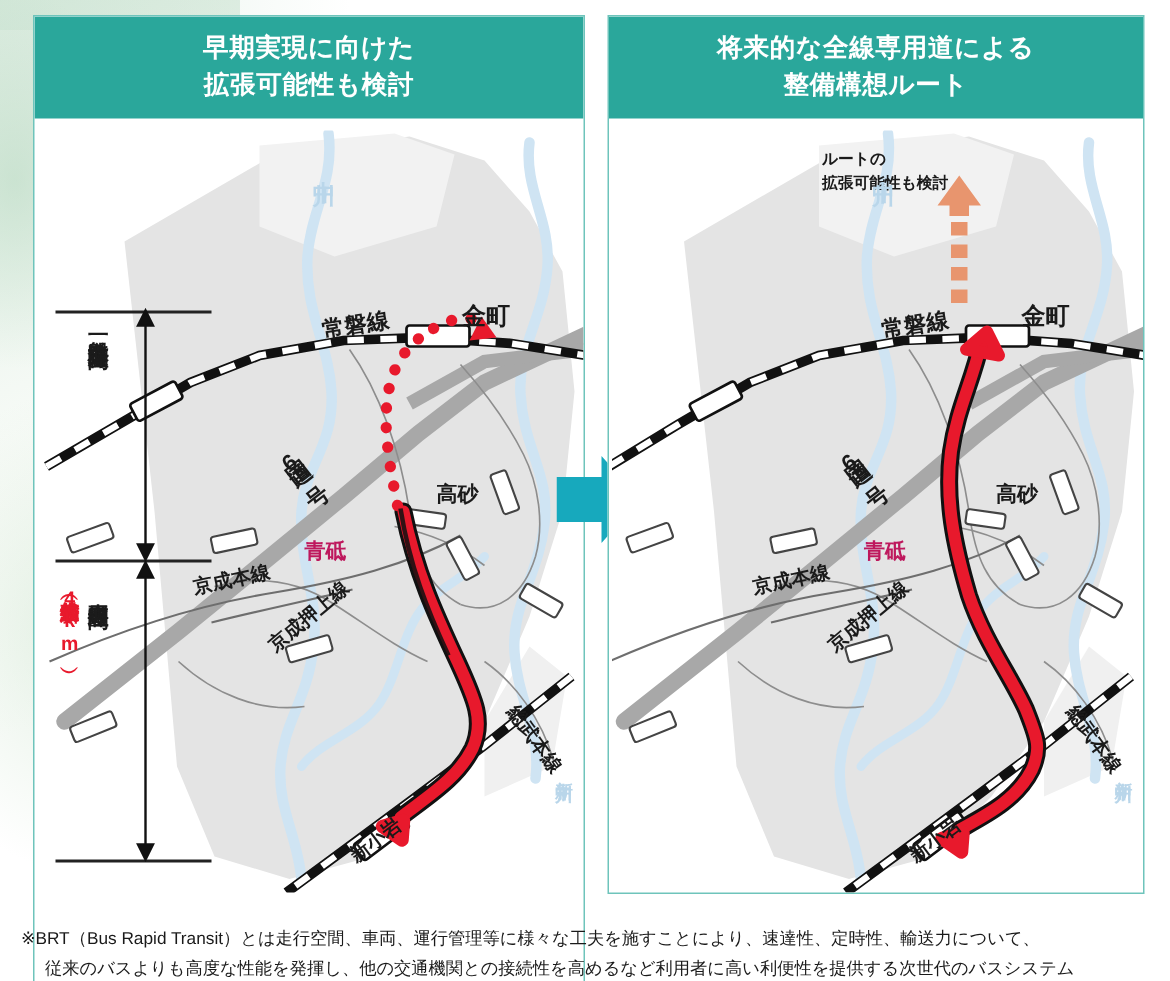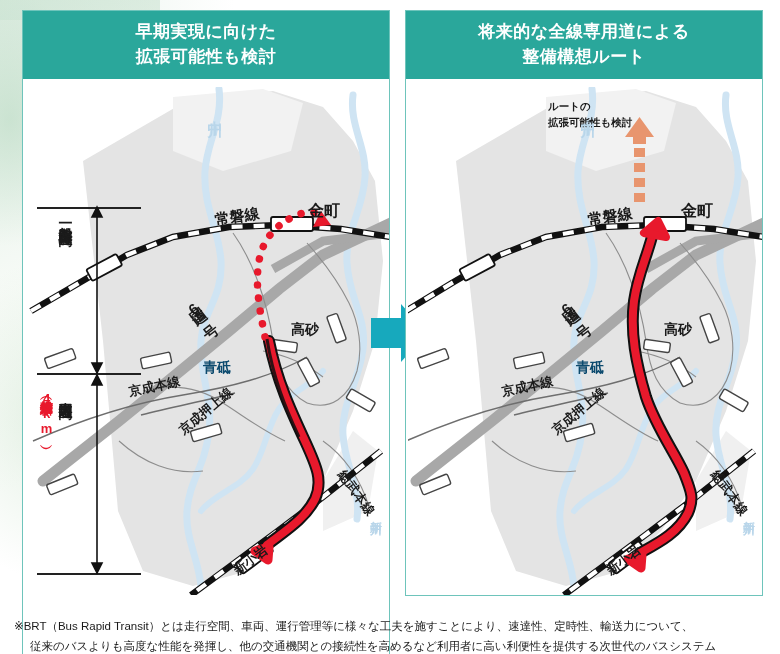--- a/index.html
+++ b/index.html
@@ -74,21 +74,21 @@
 
   
   .mlabel{
     position:absolute;
     font-weight:bold;
     color:#1a1a1a;
     white-space:nowrap;
     font-family:"Liberation Sans","DejaVu Sans",sans-serif;
   }
   .mlabel.river{color:#b9d6ea;font-weight:bold;}
-  .mlabel.gray{color:#0c4a6e;}
+  .mlabel.gray{color:#be185d;}
   .v-rl{writing-mode:vertical-rl;text-orientation:upright;}
 
   .note-txt{
     position:absolute;font-size:10.5px;font-weight:bold;color:#1a1a1a;
     line-height:1.4;white-space:nowrap;
   }
 
   
   #footnote{
     position:absolute;left:14px;top:604px;width:756px;

